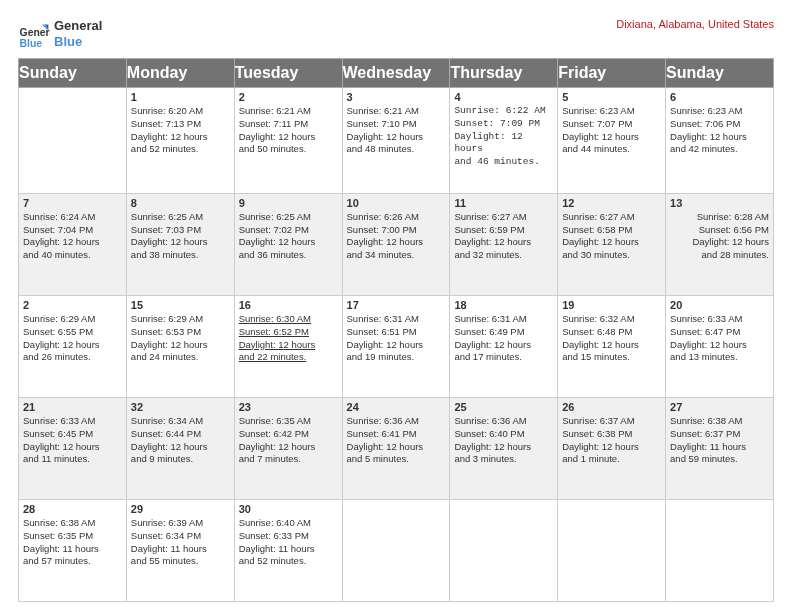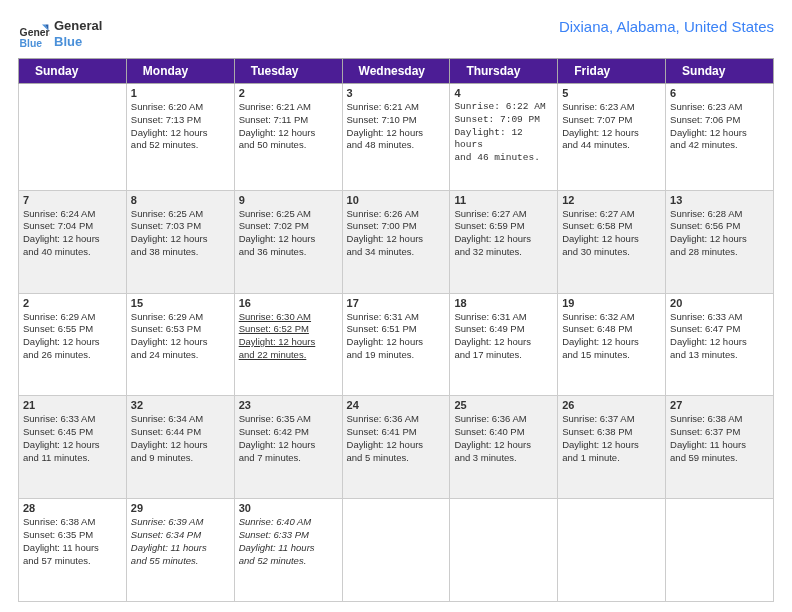--- a/index.html
+++ b/index.html
@@ -44,37 +44,37 @@
     .title-block {
       text-align: right;
     }
     .title-block h1 {
       font-size: 30px;
       font-weight: bold;
       color: #333;
       line-height: 1.1;
     }
     .title-block h2 {
-      font-size: 15px;
+      font-size: 11px;
       font-weight: normal;
-      color: #3b82f6;
+      color: #b91c1c;
     }
     .calendar {
       flex: 1;
       border: 1px solid #ccc;
       border-collapse: collapse;
       width: 100%;
       table-layout: fixed;
     }
     .calendar th {
-      background-color: #4c1d95;
+      background-color: #737373;
       color: #fff;
-      font-size: 12px;
+      font-size: 16px;
       font-weight: bold;
-      padding: 5px 16px;
+      padding: 5px 0;
       text-align: left;
       border: 1px solid #aaa;
     }
     .calendar td {
       border: 1px solid #ccc;
       vertical-align: top;
       padding: 3px 4px;
       font-size: 9.5px;
       color: #333;
       height: 82px;
@@ -210,21 +210,21 @@
           </td>
           <td>
             <span class="day-num">12</span>
             <div class="cell-content" style="white-space: pre-line;">Sunrise: 6:27 AM
 Sunset: 6:58 PM
 Daylight: 12 hours
 and 30 minutes.</div>
           </td>
           <td>
             <span class="day-num">13</span>
-            <div class="cell-content" style="white-space: pre-line;">Sunrise: 6:28 AM
+            <div class="cell-content" style="white-space: pre-line; text-align: right;">Sunrise: 6:28 AM
 Sunset: 6:56 PM
 Daylight: 12 hours
 and 28 minutes.</div>
           </td>
         </tr>
         <tr class="row-white">
           <td>
             <span class="day-num">2</span>
             <div class="cell-content" style="white-space: pre-line;">Sunrise: 6:29 AM
 Sunset: 6:55 PM
@@ -328,28 +328,28 @@
         <tr class="row-white">
           <td>
             <span class="day-num">28</span>
             <div class="cell-content" style="white-space: pre-line;">Sunrise: 6:38 AM
 Sunset: 6:35 PM
 Daylight: 11 hours
 and 57 minutes.</div>
           </td>
           <td>
             <span class="day-num">29</span>
-            <div class="cell-content" style="white-space: pre-line; font-style: italic;">Sunrise: 6:39 AM
+            <div class="cell-content" style="white-space: pre-line;">Sunrise: 6:39 AM
 Sunset: 6:34 PM
 Daylight: 11 hours
 and 55 minutes.</div>
           </td>
           <td>
             <span class="day-num">30</span>
-            <div class="cell-content" style="white-space: pre-line; font-style: italic;">Sunrise: 6:40 AM
+            <div class="cell-content" style="white-space: pre-line;">Sunrise: 6:40 AM
 Sunset: 6:33 PM
 Daylight: 11 hours
 and 52 minutes.</div>
           </td>
           <td class="empty"></td>
           <td class="empty"></td>
           <td class="empty"></td>
           <td class="empty"></td>
         </tr>
       </tbody>

